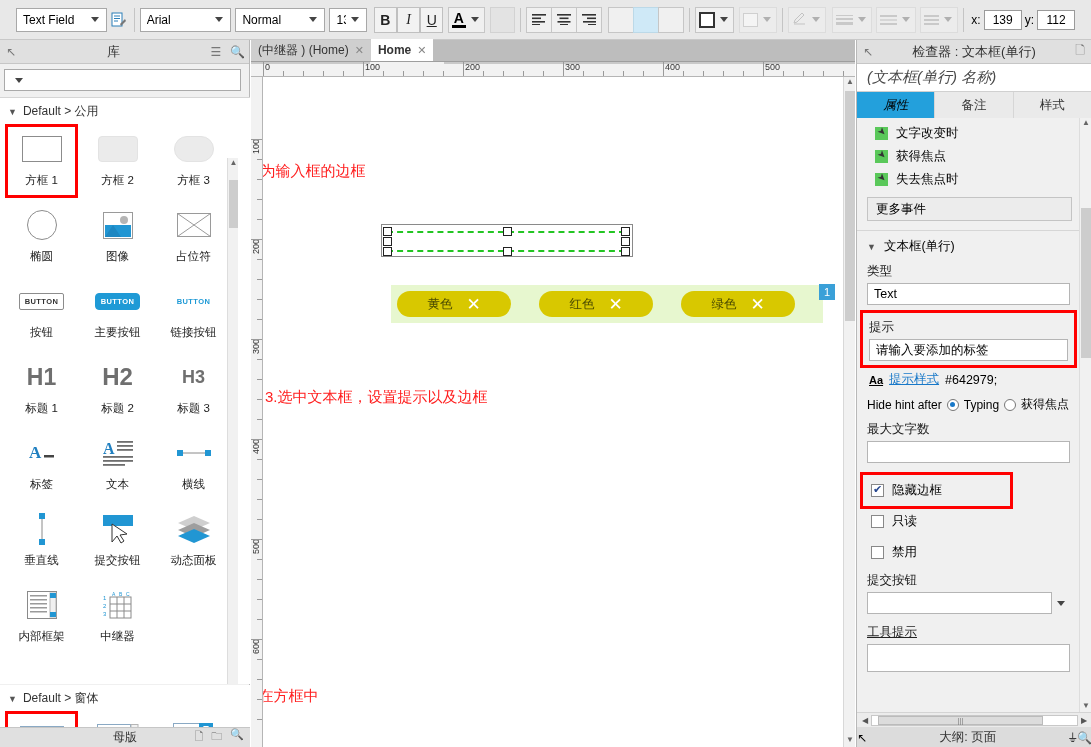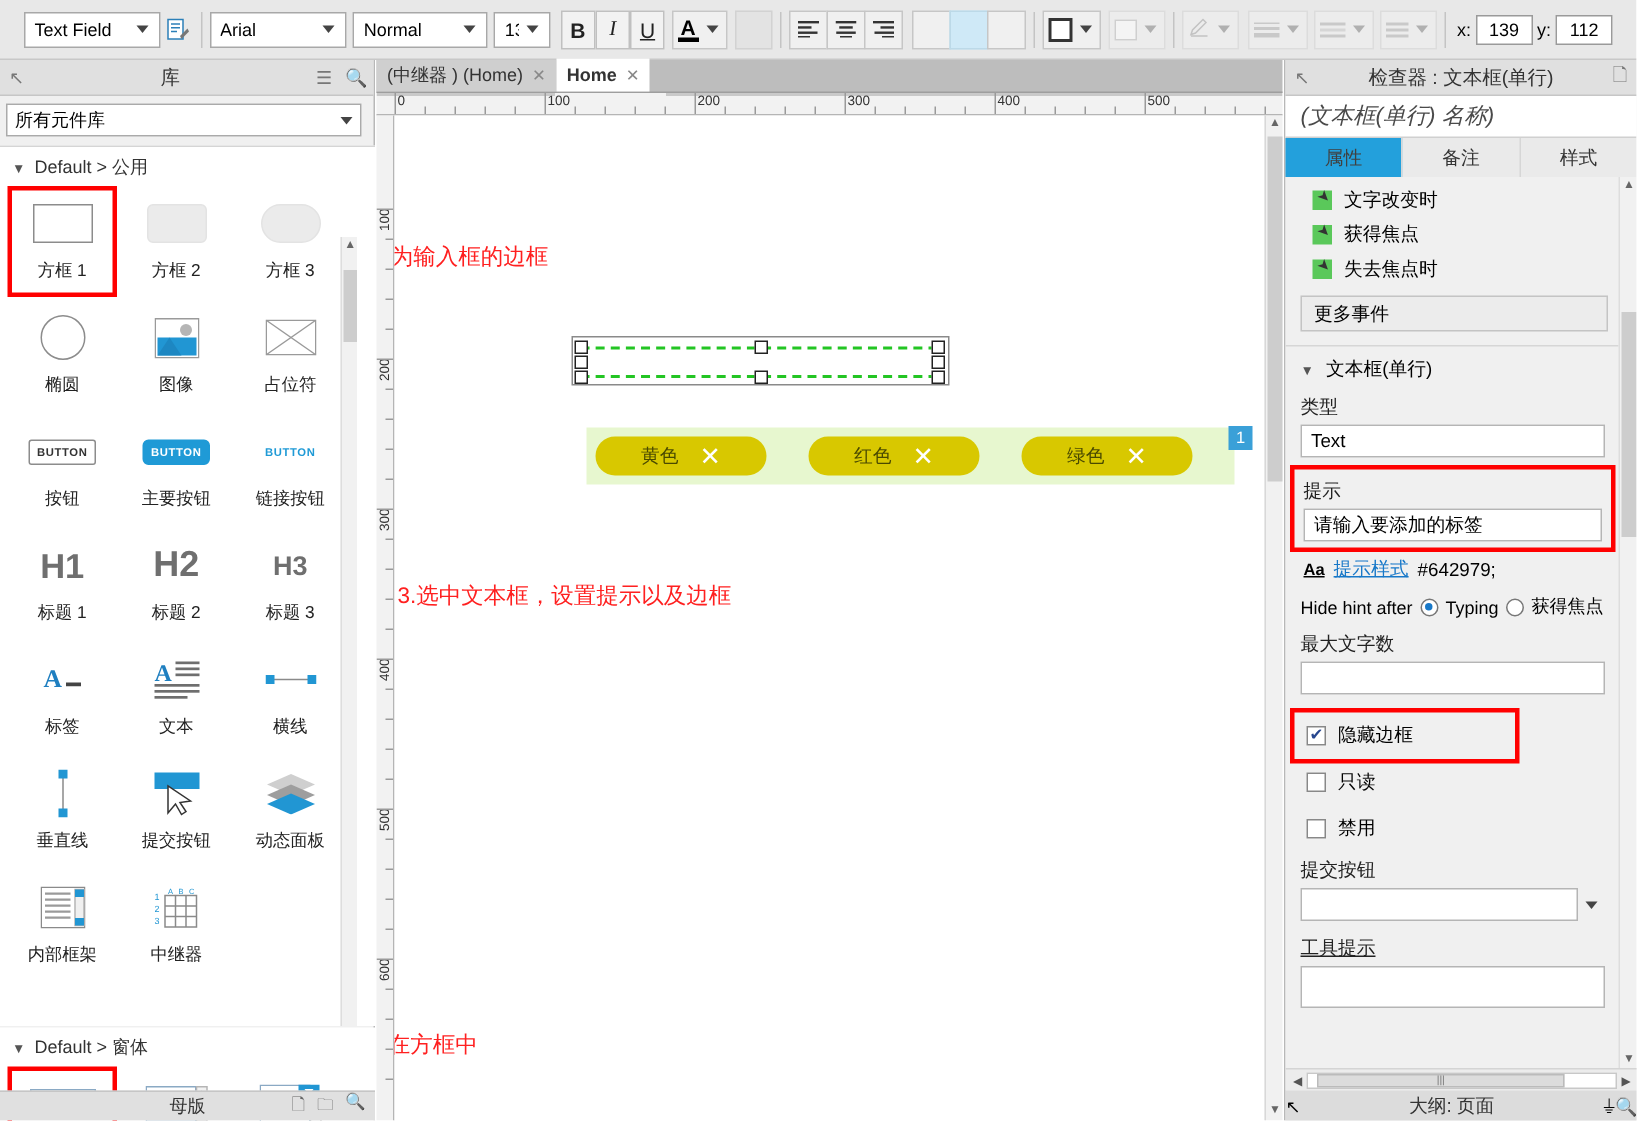--- a/index.html
+++ b/index.html
@@ -196,21 +196,21 @@
     height: 28px; background: #fff; border-bottom: 1px solid #d0d0d0;
     display: flex; align-items: center; padding-left: 10px;
     font-size: 15px; font-style: italic; color: #4a4a4a;
   }
   .tabs3 { display: flex; height: 26px; }
   .tab3 {
     flex: 1; display: flex; align-items: center; justify-content: center;
     font-size: 12.5px; background: #eaeaea; border-right: 1px solid #d6d6d6;
     color: #333;
   }
-  .tab3.active { background: #23a0dc; color: #404040; }
+  .tab3.active { background: #23a0dc; color: #000000; font-style: italic; }
   .insp-body {
     position: absolute; left: 0; top: 78px; width: 225px; height: 595px;
     background: #f0f0f0; overflow: hidden;
   }
   .evt-row { display: flex; align-items: center; gap: 8px; padding: 3px 0 3px 18px; font-size: 12.5px;}
   .evt-ico {
     width: 13px; height: 13px; background: #5ac85a; position: relative; flex: none;
   }
   .evt-ico:after {
     content: "➤"; position: absolute; left: 3px; top: -1px;
@@ -420,21 +420,20 @@
   </div>
 
   <div class="left-panel">
     <div class="panel-head">
       <span class="hi">↖</span>
       <span class="title">库</span>
       <span class="hi">☰</span>
       <span class="hi">🔍</span>
     </div>
     <div class="lib-select">
-      <span style="flex:1">所有元件库</span>
       <span class="caret"></span>
     </div>
 
     <div class="lib-body">
       <div class="group-hdr">
         <span class="chev">▼</span>
         <span>Default &gt; 公用</span>
       </div>
       <div class="widget-grid">
 

